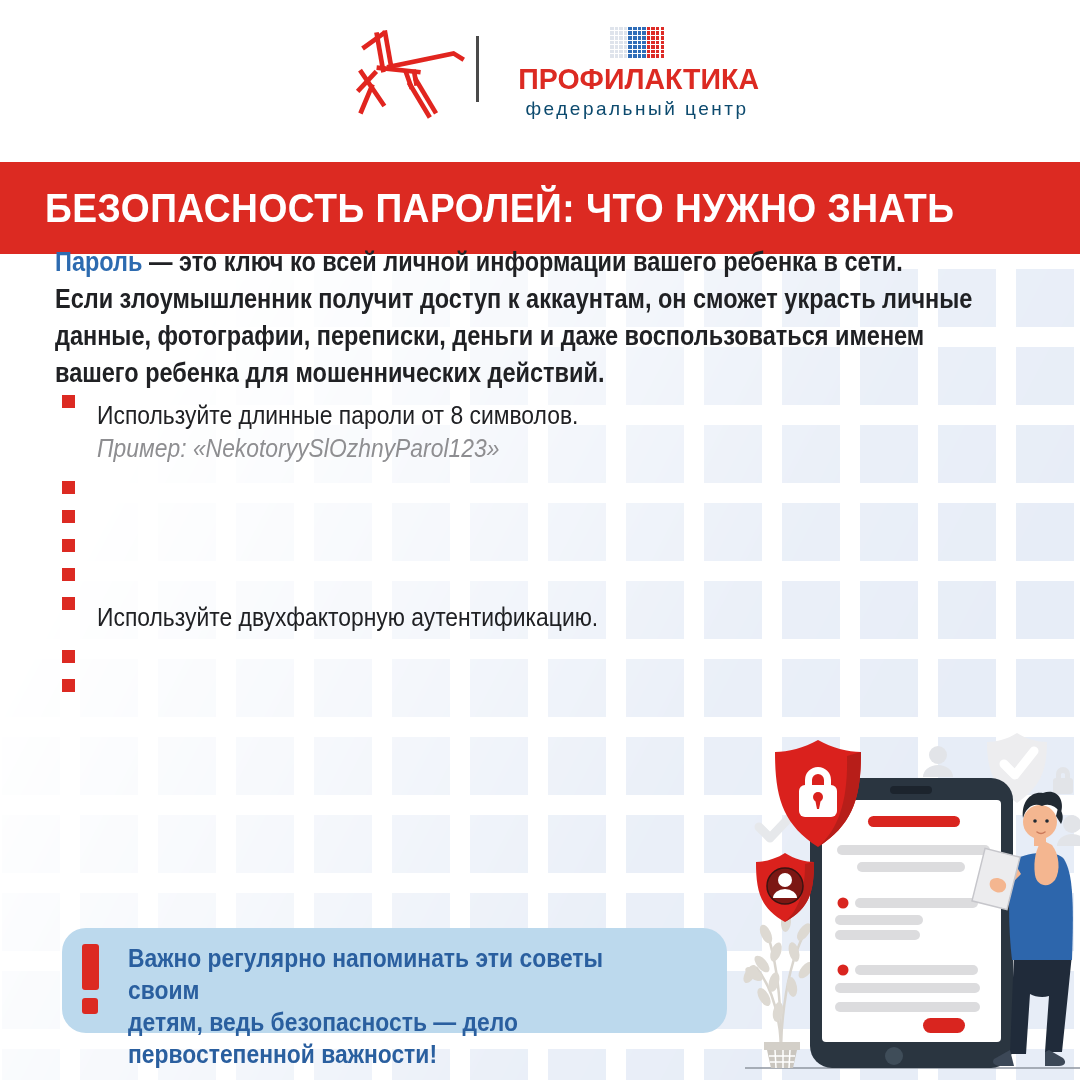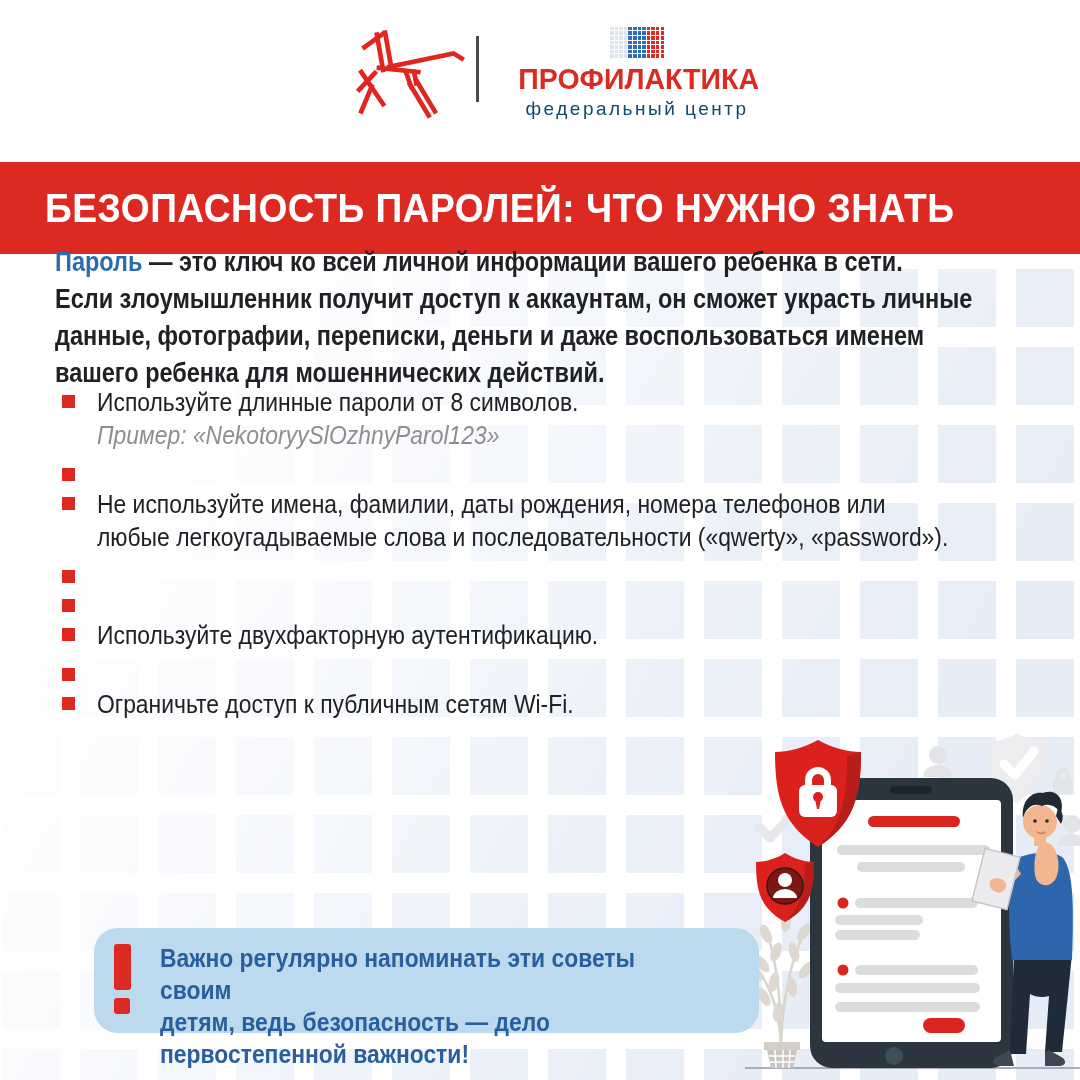--- a/index.html
+++ b/index.html
@@ -32,28 +32,28 @@
     color:#ffffff;letter-spacing:.5px;white-space:nowrap;transform:scaleX(.93);transform-origin:left center;}
   
   .intro{position:absolute;left:55px;top:244px;width:1150px;z-index:2;
     font-size:27px;font-weight:bold;line-height:37px;color:#202124;white-space:pre-line;
     transform:scaleX(.87);transform-origin:left top;}
   .intro .lead{color:#2d6bb0;}
   
   .tips{position:absolute;left:62px;top:386px;width:1080px;z-index:2;}
   .tip{display:flex;margin-bottom:7px;}
   .sq{flex:none;width:13px;height:13px;background:#dc2a22;margin:9px 22px 0 0;}
-  .tip-body{font-size:26px;line-height:33px;color:#202124;}
+  .tip-body{font-size:26px;line-height:33px;color:#202124;margin-top:13px;}
   .tip-text{display:inline-block;white-space:pre-line;transform:scaleX(.88);transform-origin:left top;}
   .tip-example{display:block;white-space:pre-line;font-style:italic;color:#8e8e91;
     transform:scaleX(.88);transform-origin:left top;}
   .tip-example:empty{display:none;}
   
   .callout{position:absolute;left:62px;top:928px;width:625px;height:77px;background:#bcd9ed;
-    border-radius:24px;z-index:2;display:flex;padding:14px 20px 14px 20px;margin-left:32px;}
+    border-radius:24px;z-index:2;display:flex;padding:14px 20px 14px 20px;}
   .excl{flex:none;width:18px;margin-top:2px;}
   .excl-bar{width:17px;height:46px;background:#dc2a22;border-radius:3px;}
   .excl-dot{width:16px;height:16px;background:#dc2a22;border-radius:3px;margin-top:8px;}
   .callout-text{margin-left:28px;font-size:26px;font-weight:bold;line-height:32px;color:#2a5f9f;
     white-space:pre-line;transform:scaleX(.88);transform-origin:left top;width:700px;}
   
   .illus{position:absolute;left:742px;top:712px;z-index:1;}
 </style>
 </head>
 <body>
@@ -99,39 +99,36 @@
   <div class="tips">
     <div class="tip">
       <span class="sq"></span>
       <div class="tip-body"><span class="tip-text">Используйте длинные пароли от 8 символов.</span><span class="tip-example">Пример: «NekotoryySlOzhnyParol123»</span></div>
     </div>
     <div class="tip">
       <span class="sq"></span>
     </div>
     <div class="tip">
       <span class="sq"></span>
-      <div class="tip-body"><span class="tip-text">Не используйте имена, фамилии, даты рождения, номера телефонов или
-любые легкоугадываемые слова и последовательности («qwerty», «password»).</span></div>
     </div>
     <div class="tip">
       <span class="sq"></span>
     </div>
     <div class="tip">
       <span class="sq"></span>
     </div>
     <div class="tip">
       <span class="sq"></span>
       <div class="tip-body"><span class="tip-text">Используйте двухфакторную аутентификацию.</span></div>
     </div>
     <div class="tip">
       <span class="sq"></span>
     </div>
     <div class="tip">
       <span class="sq"></span>
-      <div class="tip-body"><span class="tip-text">Ограничьте доступ к публичным сетям Wi-Fi.</span></div>
     </div>
   </div>
 
   <div class="callout">
     <div class="excl">
       <div class="excl-bar"></div>
       <div class="excl-dot"></div>
     </div>
     <div class="callout-text">Важно регулярно напоминать эти советы своим
 детям, ведь безопасность — дело

